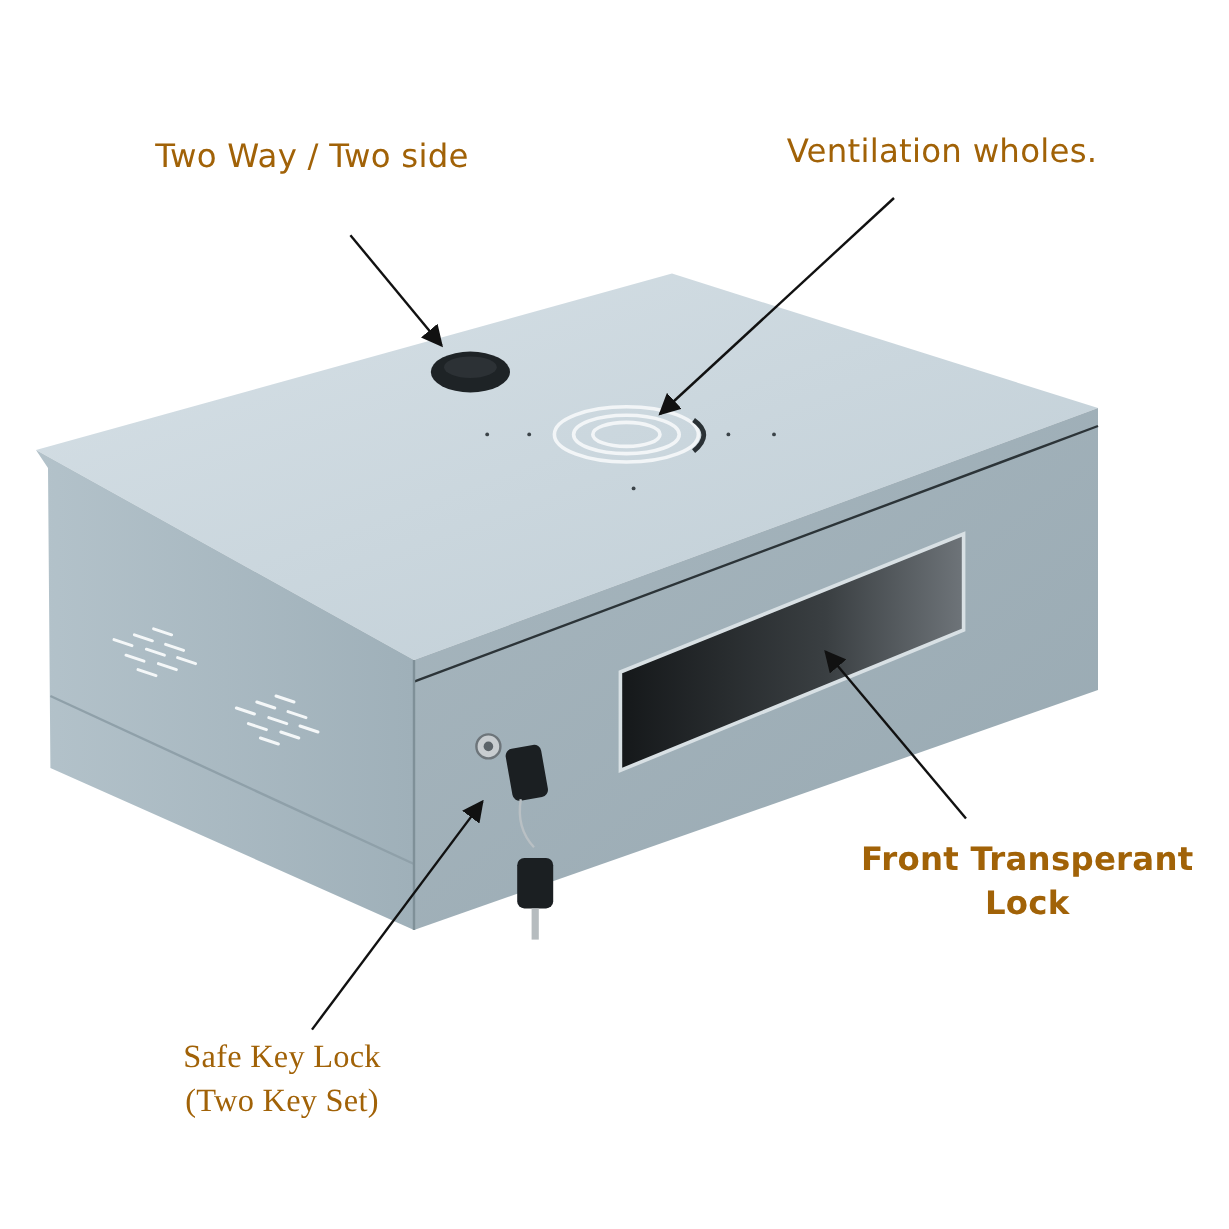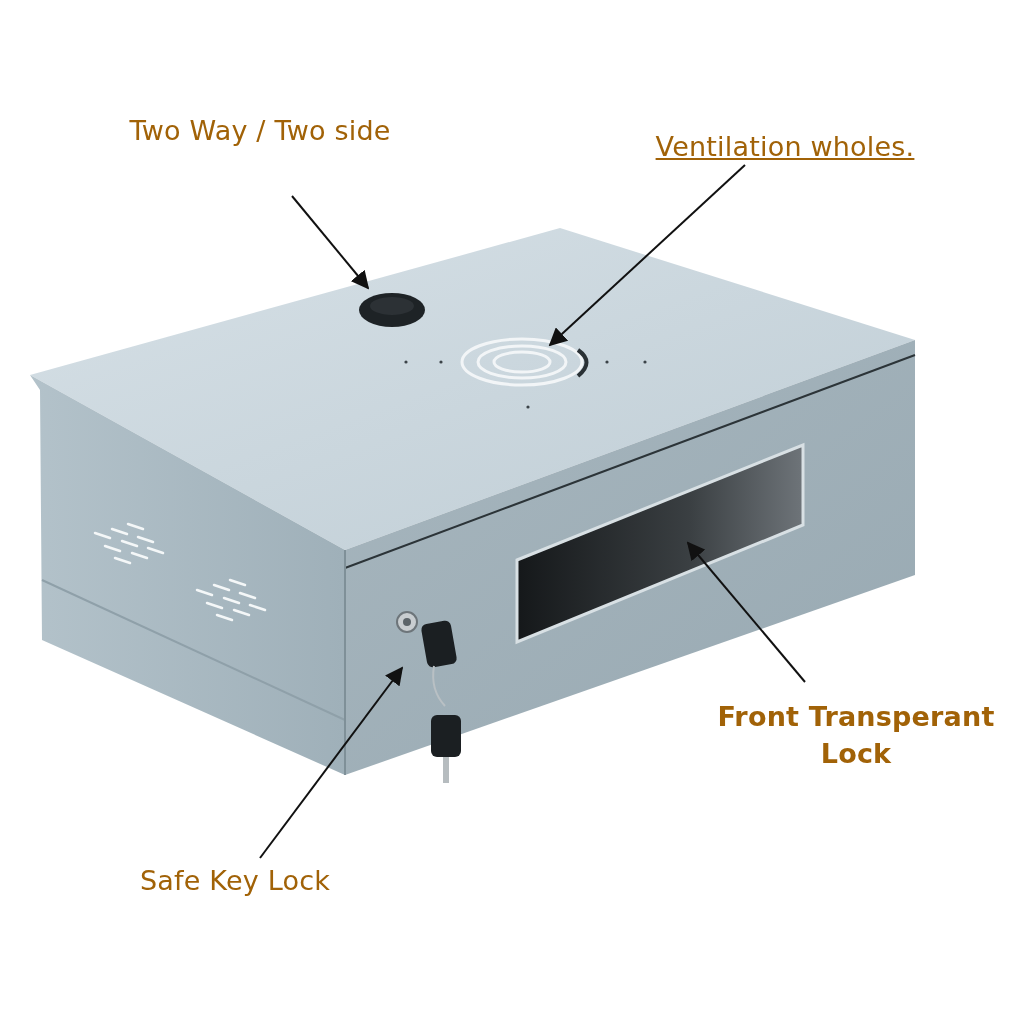--- a/index.html
+++ b/index.html
@@ -100,24 +100,25 @@
   <line x1="292" y1="196" x2="368" y2="288" stroke="#111" stroke-width="2" marker-end="url(#arrowHead)"></line>
   <line x1="745" y1="165" x2="550" y2="345" stroke="#111" stroke-width="2" marker-end="url(#arrowHead)"></line>
   <line x1="805" y1="682" x2="688" y2="543" stroke="#111" stroke-width="2" marker-end="url(#arrowHead)"></line>
   <line x1="260" y1="858" x2="402" y2="668" stroke="#111" stroke-width="2" marker-end="url(#arrowHead)"></line>
 </svg>
 
 <div class="label" style="left:80px; top:112px; width:360px;">
   <span>Two Way / Two side</span>
 </div>
 
-<div class="label" style="left:600px; top:128px; width:370px;text-decoration:underline;">
+<div class="label" style="left:600px; top:108px; width:370px;">
   <span>Ventilation wholes.</span>
 </div>
 
 <div class="label" style="left:686px; top:698px; width:340px;font-weight:bold;">
   <span>Front Transperant</span>
   <span>Lock</span>
 </div>
 
-<div class="label" style="left:95px; top:862px; width:280px;">
+<div class="label" style="left:95px; top:862px; width:280px;font-family:Liberation Serif, serif;">
   <span>Safe Key Lock</span>
+  <span>(Two Key Set)</span>
 </div>
 
 </body></html>

